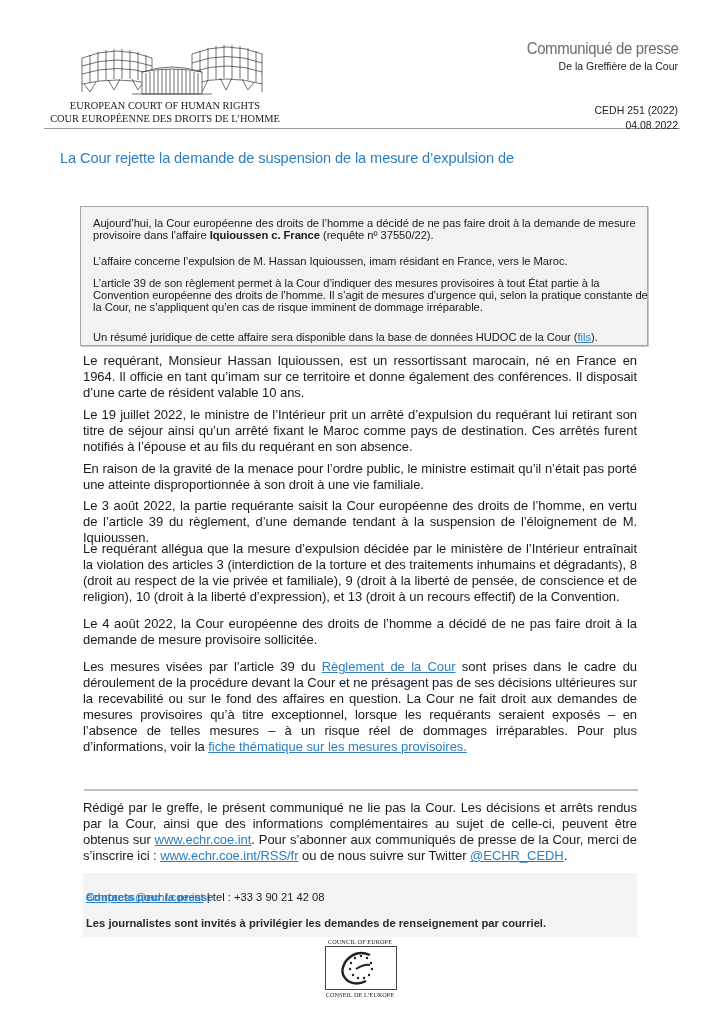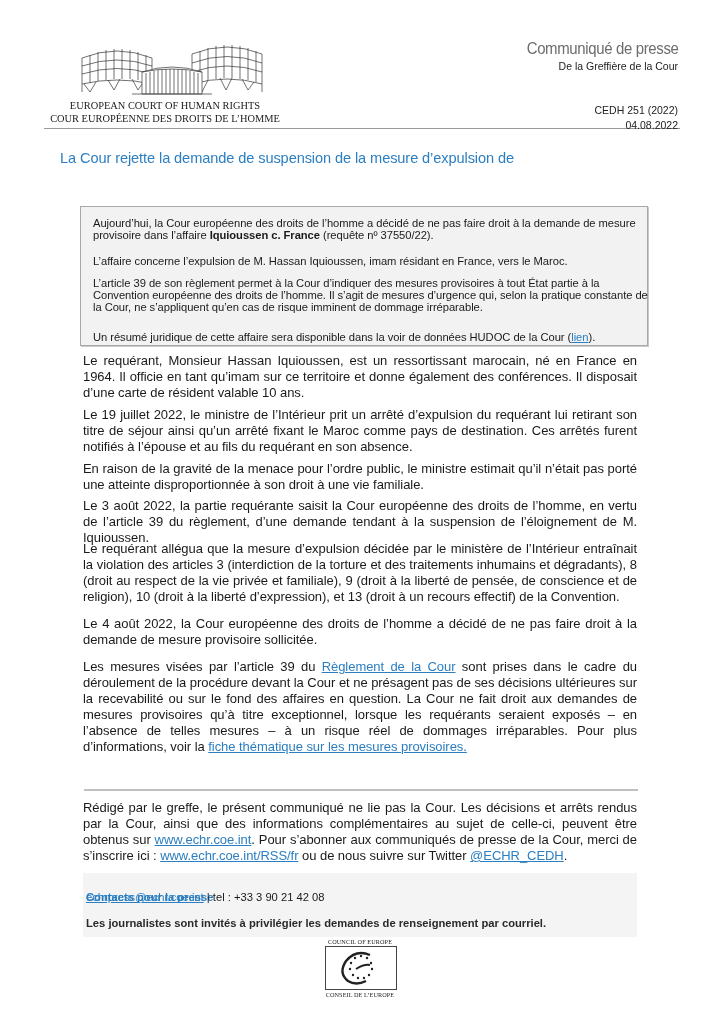--- a/index.html
+++ b/index.html
@@ -122,21 +122,21 @@
 <div class="abs ref-date">04.08.2022</div>
 
 <div class="abs headline">
   <div>La Cour rejette la demande de suspension de la mesure d’expulsion de</div>
 </div>
 
 <div class="abs summary-box"></div>
 <p class="box-p" style="top:211px;"><span>Aujourd’hui, la Cour européenne des droits de l’homme a décidé de ne pas faire droit à la demande de mesure provisoire dans l’affaire </span><b class="case">Iquioussen c. France</b><span> (requête nº 37550/22).</span></p>
 <p class="box-p" style="top:249px;">L’affaire concerne l’expulsion de M. Hassan Iquioussen, imam résidant en France, vers le Maroc.</p>
 <p class="box-p" style="top:271px;">L’article 39 de son règlement permet à la Cour d’indiquer des mesures provisoires à tout État partie à la Convention européenne des droits de l’homme. Il s’agit de mesures d’urgence qui, selon la pratique constante de la Cour, ne s’appliquent qu’en cas de risque imminent de dommage irréparable.</p>
-<p class="box-p" style="top:325px;"><span>Un résumé juridique de cette affaire sera disponible dans la voir de données HUDOC de la Cour (</span><a class="lnk">lien</a><span>).</span></p>
+<p class="box-p" style="top:325px;"><span>Un résumé juridique de cette affaire sera disponible dans la base de données HUDOC de la Cour (</span><a class="lnk">fils</a><span>).</span></p>
 
 <p class="body-p" style="top:353px;">Le requérant, Monsieur Hassan Iquioussen, est un ressortissant marocain, né en France en 1964. Il officie en tant qu’imam sur ce territoire et donne également des conférences. Il disposait d’une carte de résident valable 10 ans.</p>
 <p class="body-p" style="top:407px;">Le 19 juillet 2022, le ministre de l’Intérieur prit un arrêté d’expulsion du requérant lui retirant son titre de séjour ainsi qu’un arrêté fixant le Maroc comme pays de destination. Ces arrêtés furent notifiés à l’épouse et au fils du requérant en son absence.</p>
 <p class="body-p" style="top:461px;">En raison de la gravité de la menace pour l’ordre public, le ministre estimait qu’il n’était pas porté une atteinte disproportionnée à son droit à une vie familiale.</p>
 <p class="body-p" style="top:498px;">Le 3 août 2022, la partie requérante saisit la Cour européenne des droits de l’homme, en vertu de l’article 39 du règlement, d’une demande tendant à la suspension de l’éloignement de M. Iquioussen.</p>
 <p class="body-p" style="top:541px;">Le requérant allégua que la mesure d’expulsion décidée par le ministère de l’Intérieur entraînait la violation des articles 3 (interdiction de la torture et des traitements inhumains et dégradants), 8 (droit au respect de la vie privée et familiale), 9 (droit à la liberté de pensée, de conscience et de religion), 10 (droit à la liberté d’expression), et 13 (droit à un recours effectif) de la Convention.</p>
 <p class="body-p" style="top:616px;">Le 4 août 2022, la Cour européenne des droits de l’homme a décidé de ne pas faire droit à la demande de mesure provisoire sollicitée.</p>
 <p class="body-p" style="top:659px;"><span>Les mesures visées par l’article 39 du </span><a class="lnk">Règlement de la Cour</a><span> sont prises dans le cadre du déroulement de la procédure devant la Cour et ne présagent pas de ses décisions ultérieures sur la recevabilité ou sur le fond des affaires en question. La Cour ne fait droit aux demandes de mesures provisoires qu’à titre exceptionnel, lorsque les requérants seraient exposés – en l’absence de telles mesures – à un risque réel de dommages irréparables. Pour plus d’informations, voir la </span><a class="lnk">fiche thématique sur les mesures provisoires.</a></p>
 
 <div class="abs footer-rule"></div>

